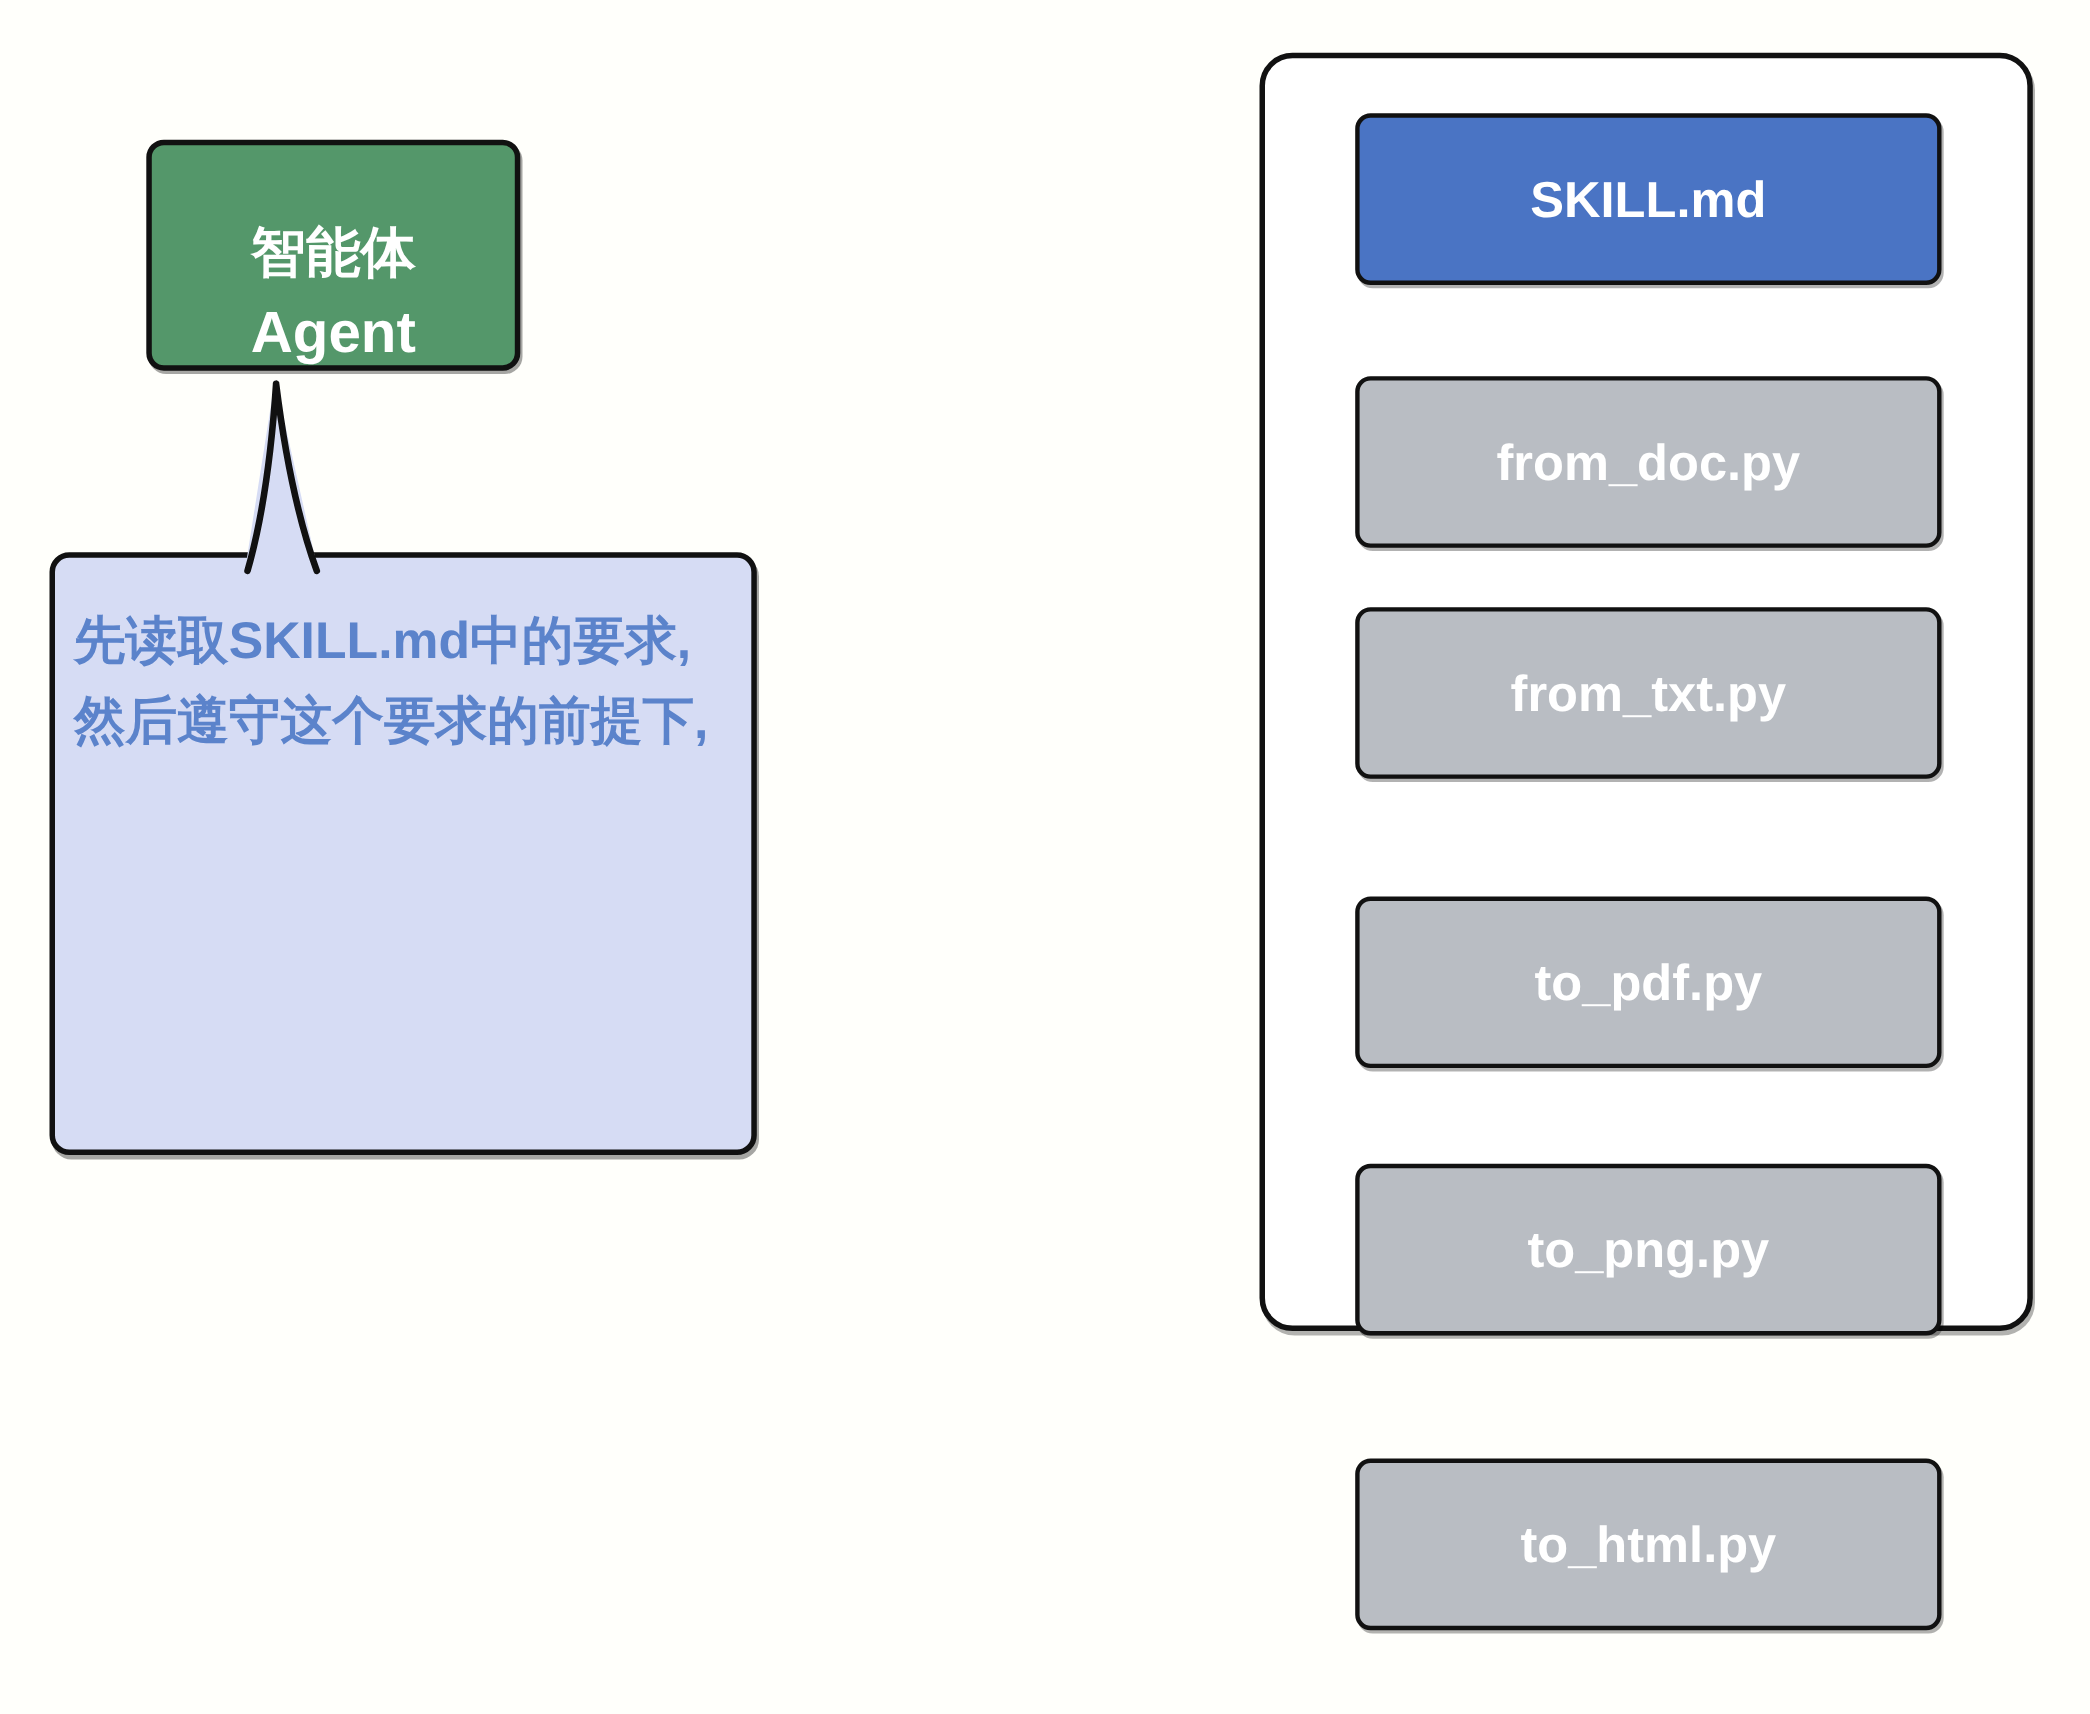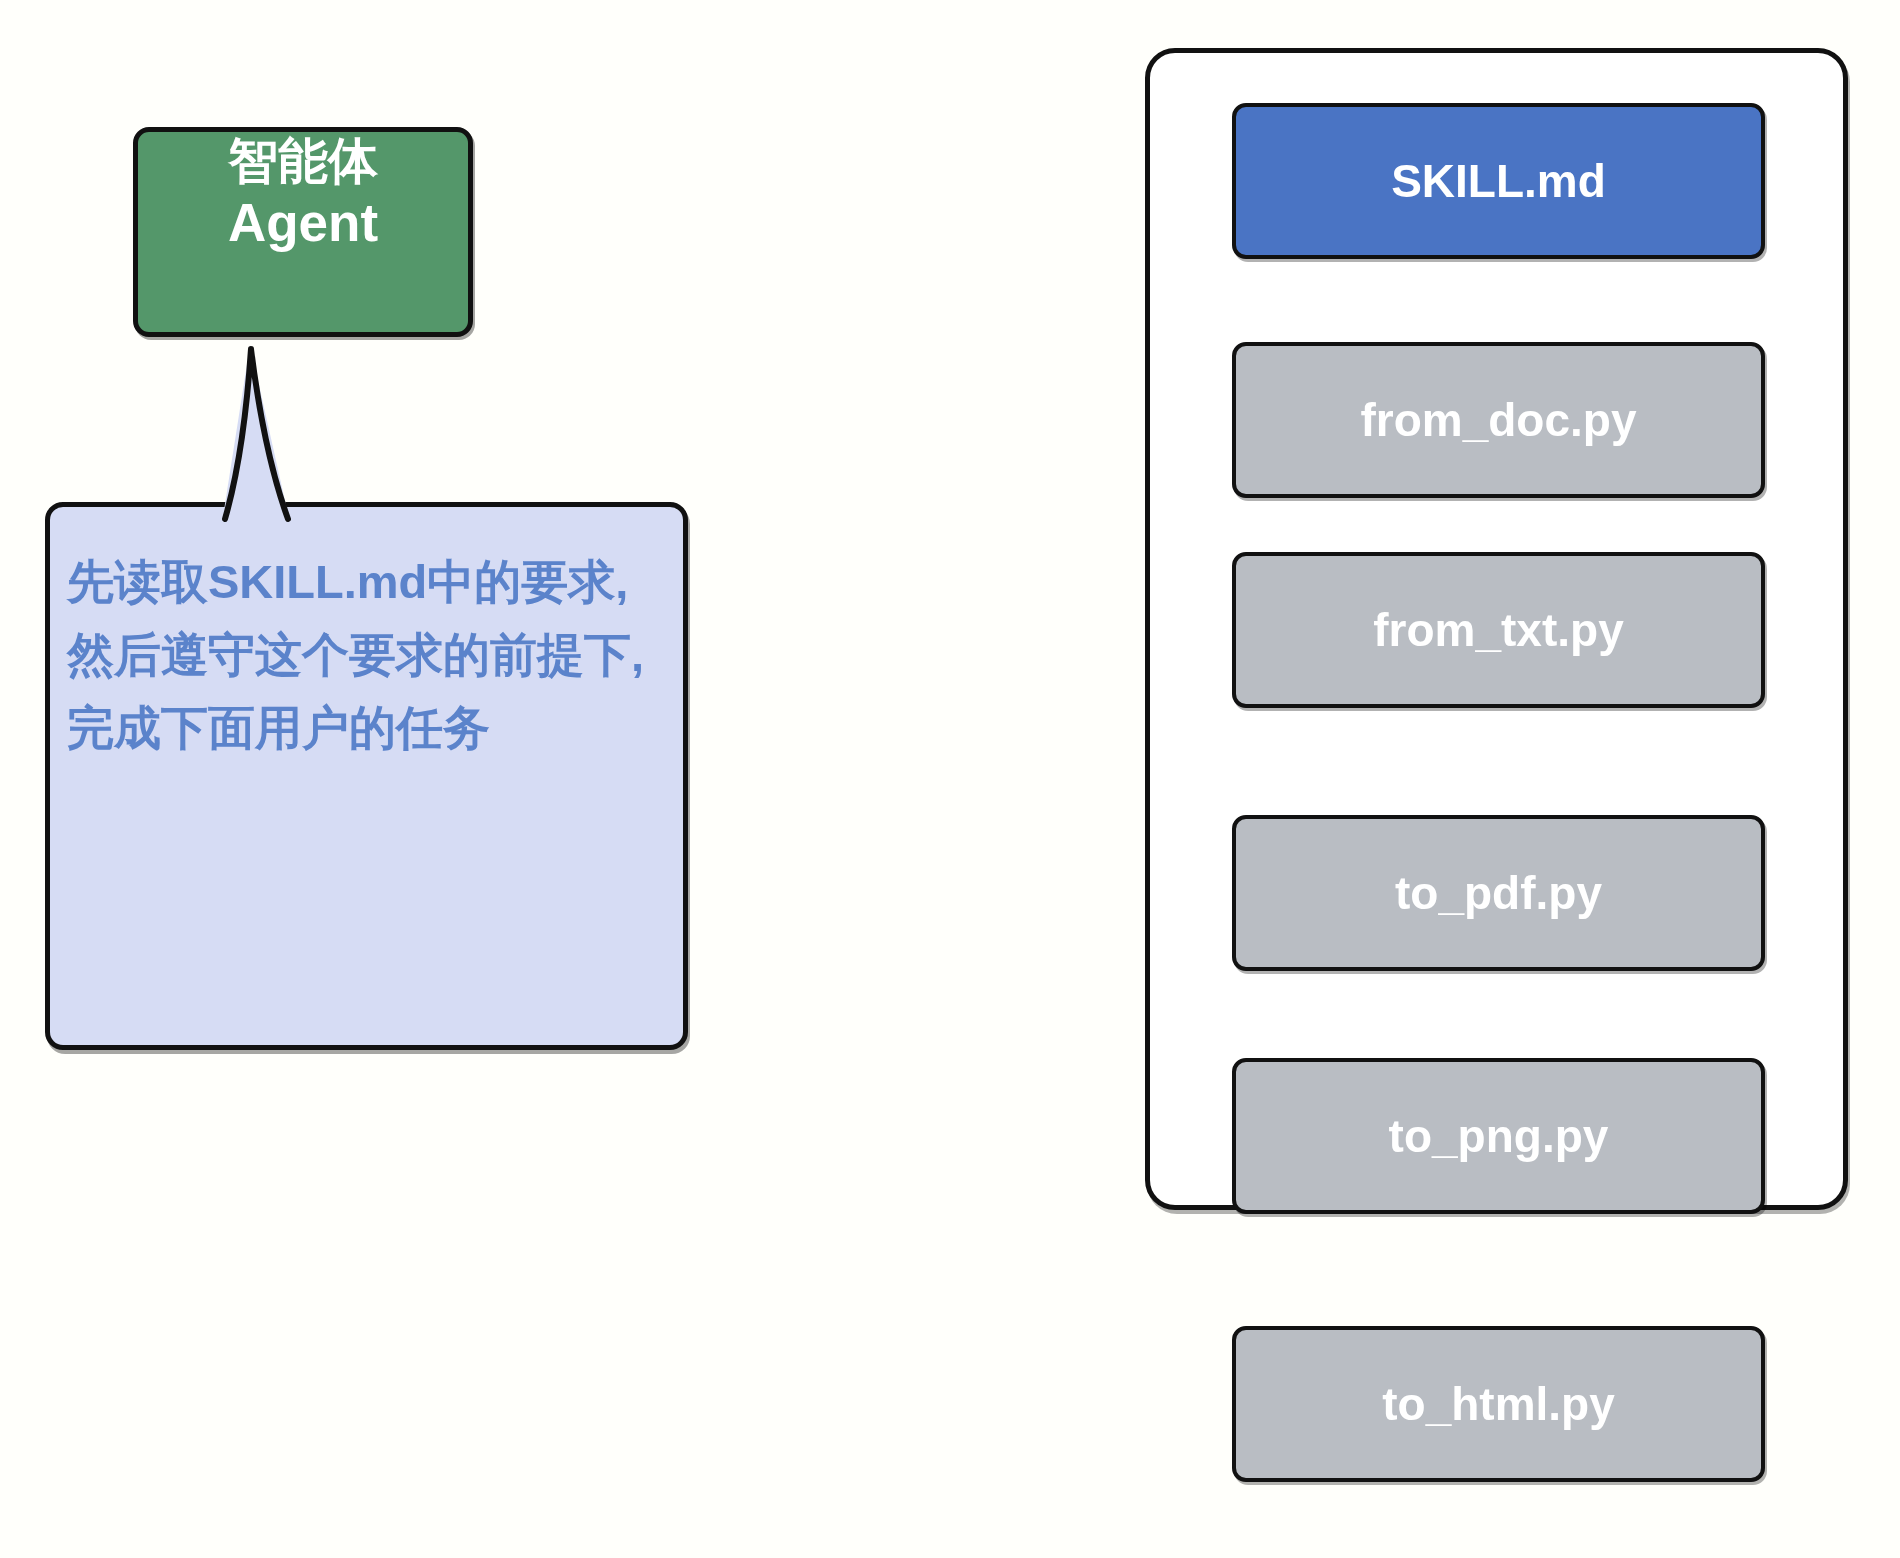--- a/index.html
+++ b/index.html
@@ -25,22 +25,22 @@
   .canvas{position:absolute;inset:0;}
 
   
   .agent-box{
     position:absolute;
     left:133px;top:127px;width:340px;height:210px;
     background:var(--green);
     border:5px solid var(--outline);
     border-radius:16px;
     box-shadow:2px 3px 0 rgba(0,0,0,0.35);
-    display:flex;flex-direction:column;align-items:center;justify-content:flex-start;
-    gap:4px;
+    display:flex;flex-direction:column;align-items:center;justify-content:flex-end;
+    gap:16px;
     color:#ffffff;font-weight:bold;
   }
   .agent-box .zh{font-size:50px;line-height:58px;}
   .agent-box .en{font-size:53px;line-height:58px;}
 
   
   .callout-tail{
     position:absolute;left:200px;top:335px;width:120px;height:190px;
     z-index:3;
   }
@@ -103,21 +103,20 @@
   </div>
 
   <svg class="callout-tail" viewBox="0 0 120 190" xmlns="http://www.w3.org/2000/svg">
     <path d="M22,188 L50,10 L90,188 Z" fill="#d6dcf4" stroke="none"></path>
     <path d="M25,184 Q44,118 51,14 M51,14 Q64,118 88,184" fill="none" stroke="#111111" stroke-width="6" stroke-linecap="round"></path>
   </svg>
 
   <div class="callout">
     <div class="ins">先读取SKILL.md中的要求,</div>
     <div class="ins">然后遵守这个要求的前提下,</div>
-    <div class="ins">完成下面用户的任务</div>
   </div>
 
   <div class="panel">
     <div class="file primary f0">SKILL.md</div>
     <div class="file f1">from_doc.py</div>
     <div class="file f2">from_txt.py</div>
     <div class="file f3">to_pdf.py</div>
     <div class="file f4">to_png.py</div>
     <div class="file f5">to_html.py</div>
   </div>

